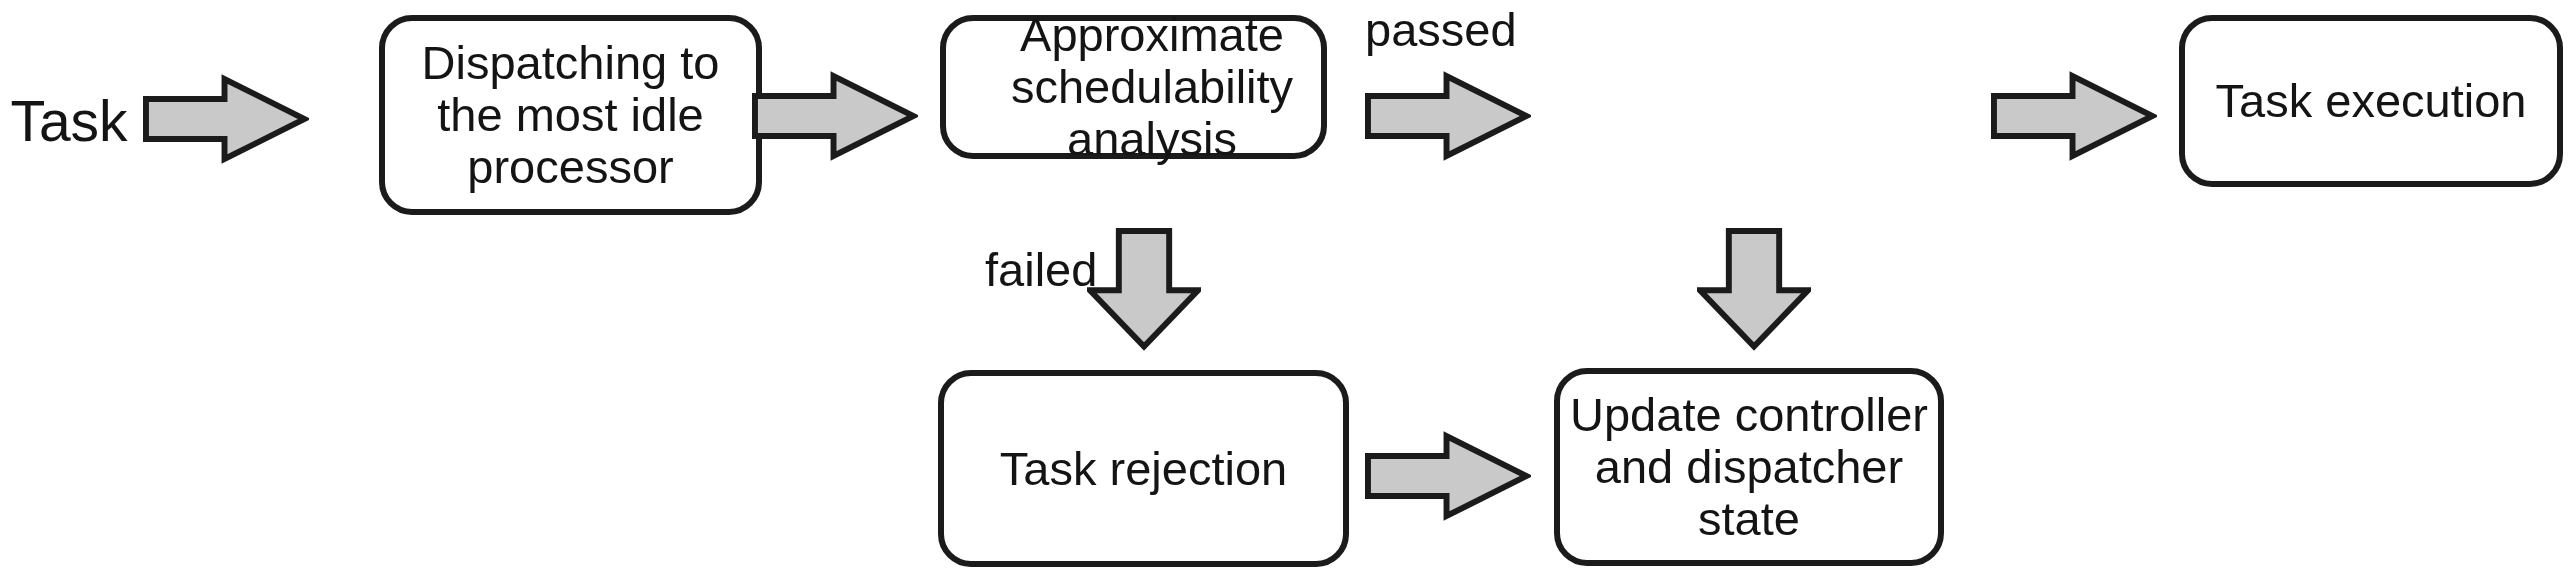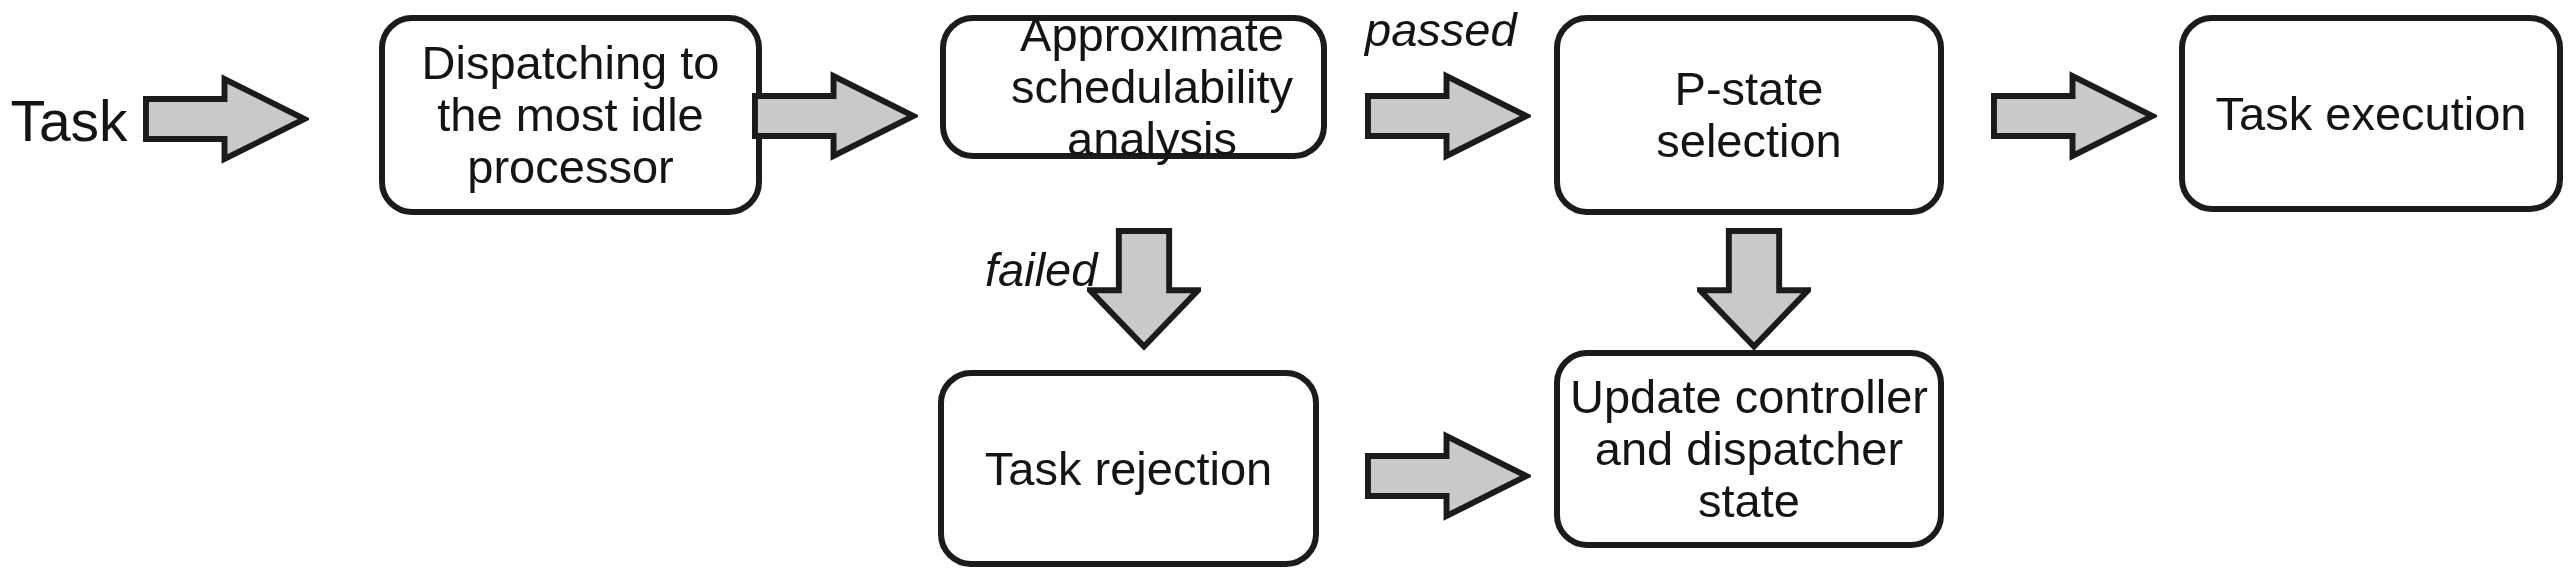--- a/index.html
+++ b/index.html
@@ -27,38 +27,38 @@
     white-space:pre-line;
     color:var(--text);
   }
   .start-label{
     position:absolute;left:10.4px;top:87px;width:126px;height:68px;
     display:flex;align-items:center;
     font-size:57px;line-height:52px;color:var(--text);
   }
   .edge-label{
     position:absolute;
-    font-size:47px;line-height:52px;color:var(--text);font-style:italic;
+    font-size:47px;line-height:52px;color:var(--text);
   }
   .edge-label.passed{left:1365px;top:4.4px;width:163px;text-align:left;}
   .edge-label.failed{left:948px;top:244px;width:126px;text-align:left;margin-left:37px;}
   .arrow{position:absolute;display:block;}
   .arrow polygon{
     fill:var(--arrow-fill);
     stroke:var(--outline);
     stroke-width:8;
     stroke-linejoin:miter;
   }
   
   .n-dispatch {left:331px; top:15px; width:383px; height:200px;margin-left:48px;}
   .n-analysis {left:940px;top:15px; width:387px; height:144px;padding-left:37px;}
   .n-pstate   {left:1554px;top:15px; width:390px; height:200px;}
-  .n-execution{left:2179px;top:15px; width:384px; height:197px;}
-  .n-rejection{left:938px;top:370px;width:381px; height:197px;}
-  .n-update   {left:1554px;top:350px;width:390px; height:198px;}
+  .n-execution{left:2179px;top:15px; width:384px; height:172px;}
+  .n-rejection{left:938px;top:370px;width:411px; height:197px;}
+  .n-update   {left:1554px;top:368px;width:390px; height:198px;}
   
   .a-1{left:143px; top:73px;}
   .a-2{left:752px;top:70px;}
   .a-3{left:1365px;top:70px;}
   .a-4{left:1365px;top:430px;}
   .a-5{left:1991px;top:70px;}
   .a-d1{left:1087px;top:228px;}
   .a-d2{left:1697px;top:228px;}
 </style>
 </head>
@@ -83,22 +83,20 @@
   <div class="node n-analysis">Approximate
 schedulability
 analysis</div>
 
   <div class="edge-label passed">passed</div>
 
   <svg class="arrow a-3" width="166" height="92" viewBox="0 0 224 124" aria-hidden="true">
     <polygon points="4,35 110,35 110,8 218,62 110,116 110,89 4,89"></polygon>
   </svg>
 
-  <div class="node n-pstate">P-state
-selection</div>
 
   <svg class="arrow a-5" width="166" height="92" viewBox="0 0 224 124" aria-hidden="true">
     <polygon points="4,35 110,35 110,8 218,62 110,116 110,89 4,89"></polygon>
   </svg>
 
   <div class="node n-execution">Task execution</div>
 
   <div class="edge-label failed">failed</div>
 
   <svg class="arrow a-d1" width="114" height="123" viewBox="0 0 154 166" aria-hidden="true">

